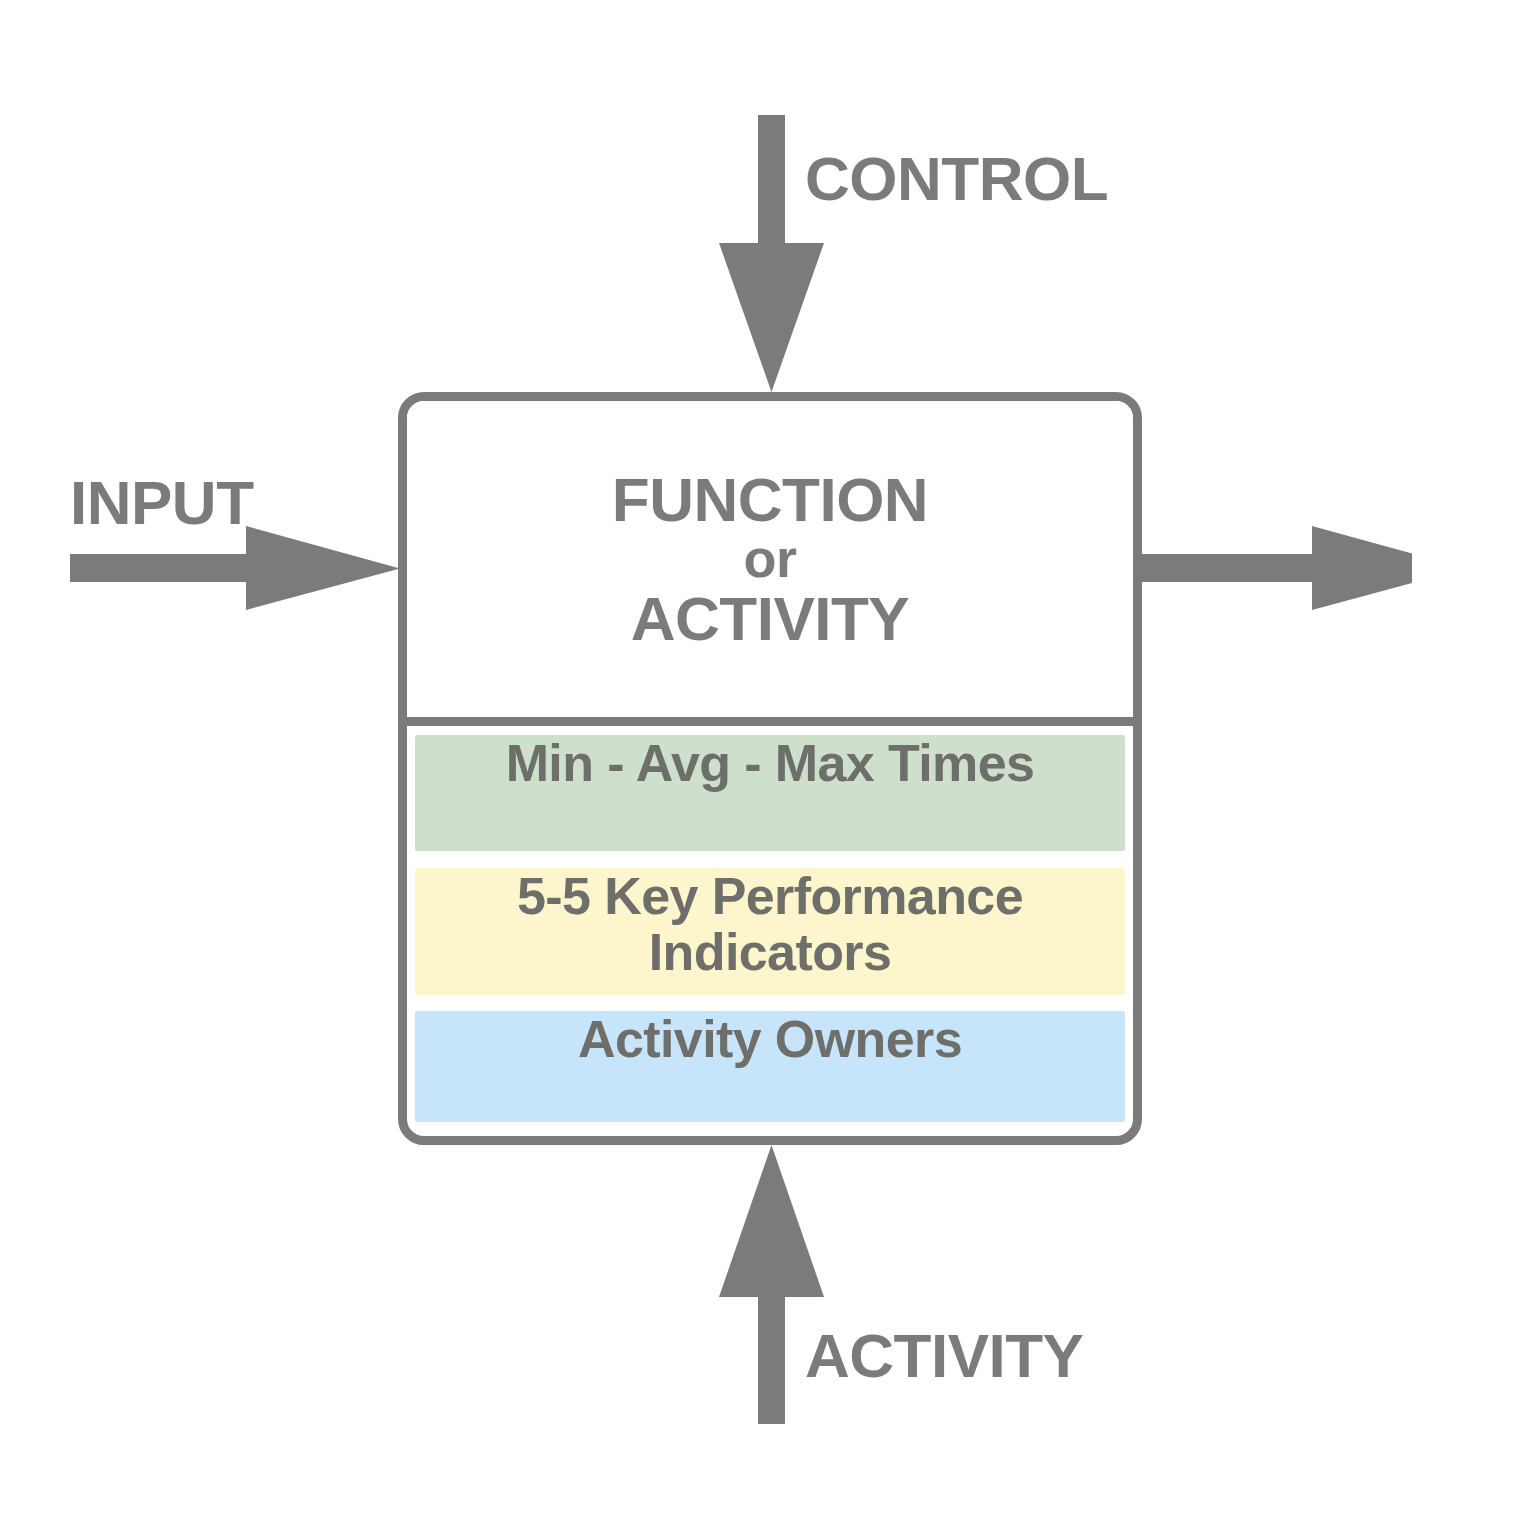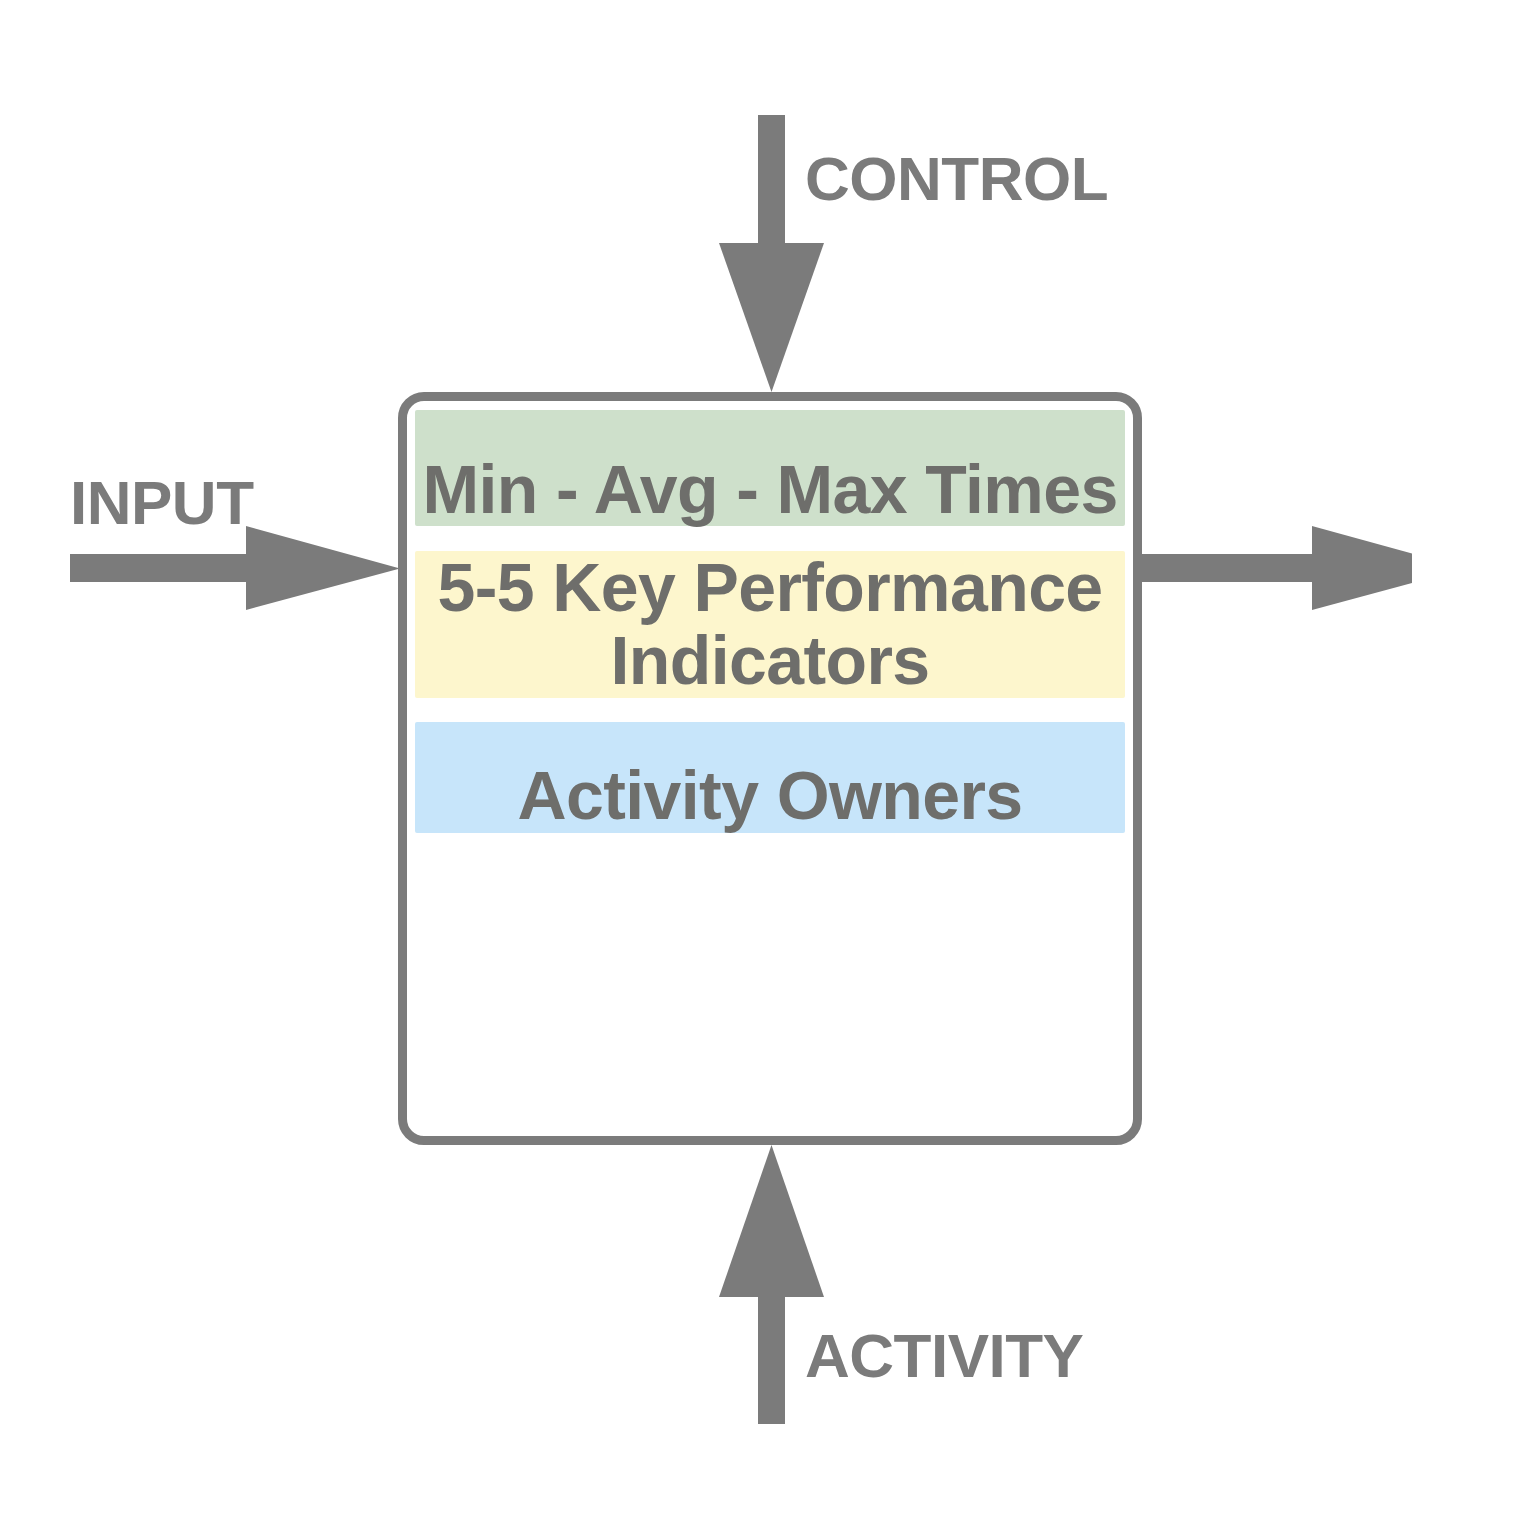--- a/index.html
+++ b/index.html
@@ -78,30 +78,30 @@
     letter-spacing: -0.5px;
   }
   #function-title .line-or {
     font-weight: bold;
     font-size: 54px;
   }
 
   
   .band {
     display: flex;
-    align-items: flex-end;
+    align-items: flex-start;
     justify-content: center;
     box-sizing: border-box;
     color: #6e6e6b;
     font-weight: bold;
-    font-size: 68px;
+    font-size: 52px;
     line-height: 1.08;
     text-align: center;
     letter-spacing: -0.6px;
-    margin: 8px 8px;
+    margin: 0 8px;
     border-radius: 2px;
   }
   #band-times {
     flex: 0 0 116px;
     background: #cee0cb;
     margin-top: 9px;
   }
   #band-kpi {
     flex: 0 0 127px;
     background: #fdf6cd;
@@ -144,20 +144,27 @@
 
   <div class="arrow-label" id="label-control">CONTROL</div>
 
   <div class="arrow-label" id="label-input">INPUT</div>
 
 
   <div class="arrow-label" id="label-mechanism">ACTIVITY</div>
 
   <div id="idef-box">
 
+    <div id="function-region">
+      <div id="function-title">
+        <div>FUNCTION</div>
+        <div class="line-or">or</div>
+        <div>ACTIVITY</div>
+      </div>
+    </div>
 
     <div class="band" id="band-times">
       <span>Min - Avg - Max Times</span>
     </div>
 
     <div class="band" id="band-kpi">
       <span>5-5 Key Performance Indicators</span>
     </div>
 
     <div class="band" id="band-owners">

